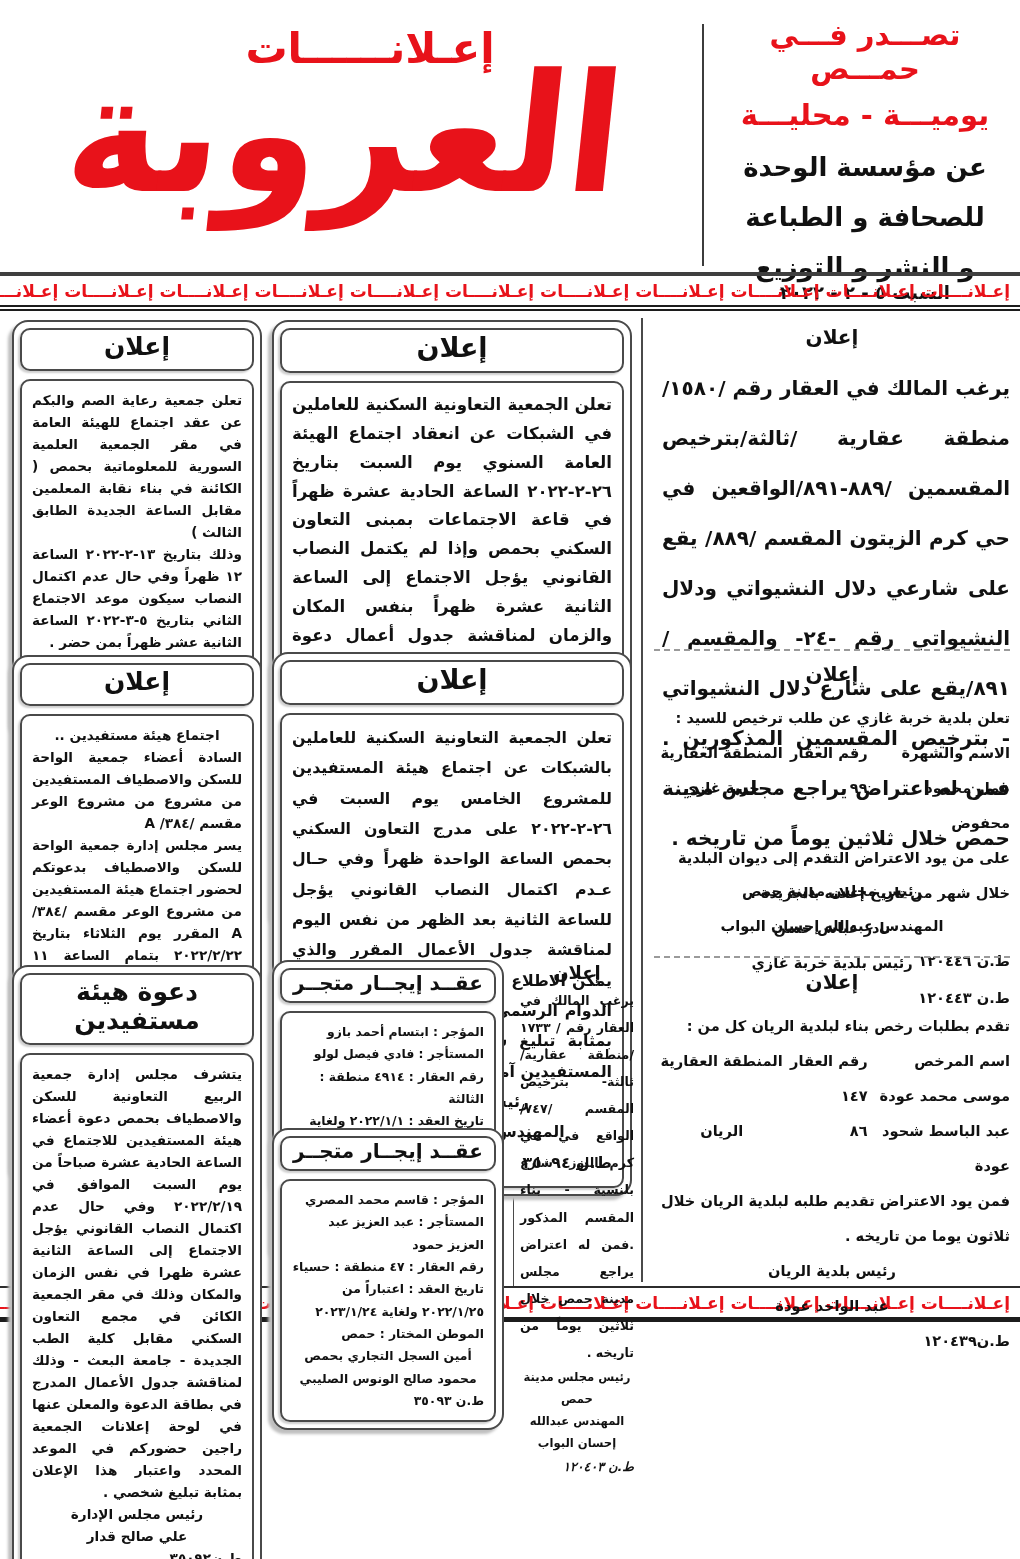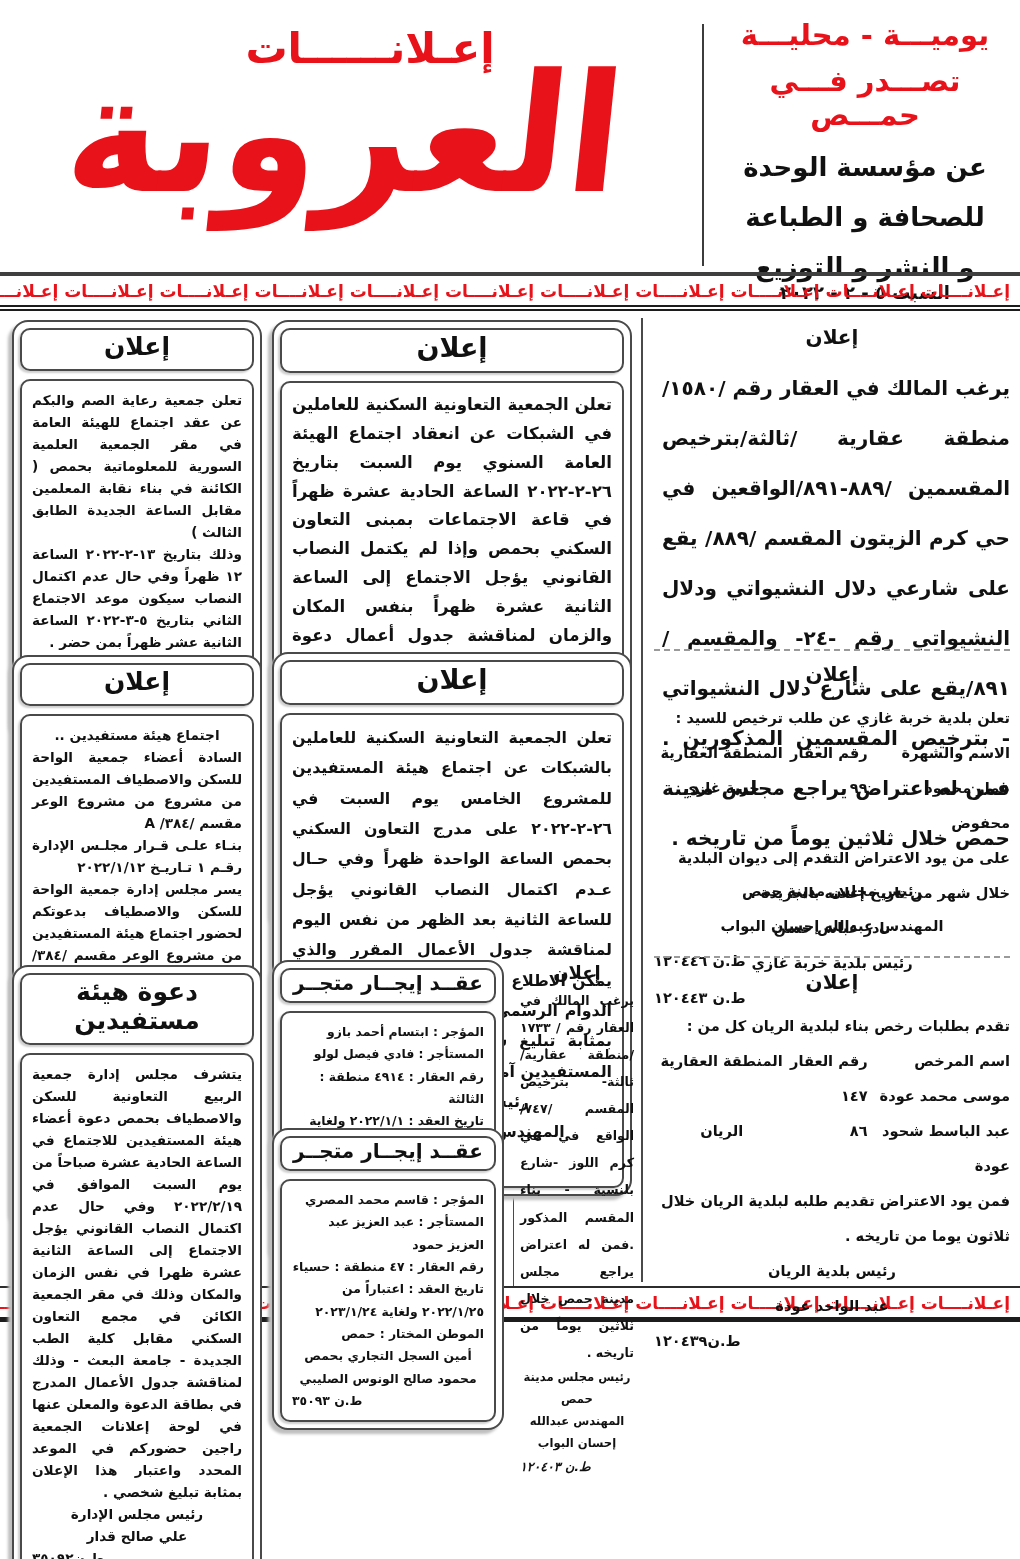--- a/index.html
+++ b/index.html
@@ -26,21 +26,21 @@
   .vdiv-narrow{position:absolute;left:513px;top:960px;width:1px;height:326px;background:#4a4a4a;}
   .hsep{position:absolute;width:356px;left:654px;border-top:2px dashed #9a9a9a;height:0;}
   
   .adbox{position:absolute;box-sizing:border-box;border:2px solid #4a4a4a;border-radius:16px;
          background:#fff;box-shadow:-4px 4px 3px #bfbfbf;padding:6px;direction:rtl;}
   .adbox .ttl{border:2px solid #4a4a4a;border-radius:10px;box-shadow:-2px 2px 2px #cfcfcf;
               text-align:center;padding:2px 0 8px;margin-bottom:8px;font-size:27px;}
   .adbox .bod{border:2px solid #4a4a4a;border-radius:10px;box-shadow:-2px 2px 2px #cfcfcf;
               padding:8px 10px;text-align:justify;}
   .sig{text-align:center;}
-  .ref{text-align:left;direction:rtl;}
+  .ref{text-align:right;direction:rtl;}
   
   .lbox{left:12px;width:250px;}
   .lbox .bod{font-size:13.6px;line-height:1.62;}
   .lbox .ttl{font-size:25px;}
   
   .mbox{left:272px;width:360px;}
   #m1 .bod{font-size:16.6px;line-height:1.74;}
   #m2 .bod{font-size:15.8px;line-height:1.92;}
   .mbox .sig{font-size:inherit;}
   
@@ -68,22 +68,22 @@
 </head>
 <body>
 
 <div class="page">
 
   <div>
     <div class="logo-small">إعـلانــــــات</div>
     <div class="logo-main">العروبة</div>
     <div class="mast-divider"></div>
     <div class="mast-right">
+      <div class="mast-red">تصـــدر فـــي حمـــص</div>
       <div class="mast-red">يوميـــة - محليـــة</div>
-      <div class="mast-red">تصـــدر فـــي حمـــص</div>
       <div class="mast-black">عن مؤسسة الوحدة</div>
       <div class="mast-black">للصحافة و الطباعة</div>
       <div class="mast-black">و النشر و التوزيع</div>
       <div class="mast-date">السبت  ٥ - ٢ - ٢٠٢٢</div>
     </div>
   </div>
 
   <div class="strip strip-top">إعـلانــــات إعـلانــــات إعـلانــــات إعـلانــــات إعـلانــــات إعـلانــــات إعـلانــــات إعـلانــــات إعـلانــــات إعـلانــــات إعـلانــــات إعـلانــــات إعـلانــــات إعـلانــــات</div>
   <div class="strip strip-bottom">إعـلانــــات إعـلانــــات إعـلانــــات إعـلانــــات إعـلانــــات إعـلانــــات إعـلانــــات إعـلانــــات إعـلانــــات إعـلانــــات إعـلانــــات إعـلانــــات إعـلانــــات إعـلانــــات</div>
 
@@ -99,21 +99,20 @@
       <div class="sig">المحامية : ميساء غريب لايقة</div>
       <div class="ref">ط.ن ٣٥٠٩٦</div>
     </div>
   </div>
 
   <div class="adbox lbox" id="l2" style="top:655px;">
     <div class="ttl">إعلان</div>
     <div class="bod">
       <div style="text-align:center;">اجتماع هيئة مستفيدين ..</div>
       <div>السادة أعضاء جمعية الواحة للسكن والاصطياف المستفيدين من مشروع من مشروع الوعر مقسم /٣٨٤/ A</div>
-      <div>بنـاء علـى قـرار مجلـس الإدارة رقـم ١ تـاريـخ ٢٠٢٢/١/١٢</div>
       <div>يسر مجلس إدارة جمعية الواحة للسكن والاصطياف بدعوتكم لحضور اجتماع هيئة المستفيدين من مشروع الوعر مقسم /٣٨٤/ A المقرر يوم الثلاثاء بتاريخ ٢٠٢٢/٢/٢٢ بتمام الساعة ١١ صباحاً في مقر الجمعية في جامعة البعث في مبنى الاتحاد الوطني لطلبة سورية وإذا لم يكتمل النصاب يعقد الاجتماع الساعة ١٢ ظهراً في نفس اليوم .</div>
       <div class="sig">رئيس مجلس الإدارة</div>
       <div class="sig">م .فادي مرشد</div>
       <div class="ref">ط.ن٣٥٠٩٨</div>
     </div>
   </div>
 
   <div class="adbox lbox" id="l3" style="top:965px;">
     <div class="ttl">دعوة هيئة مستفيدين</div>
     <div class="bod">

